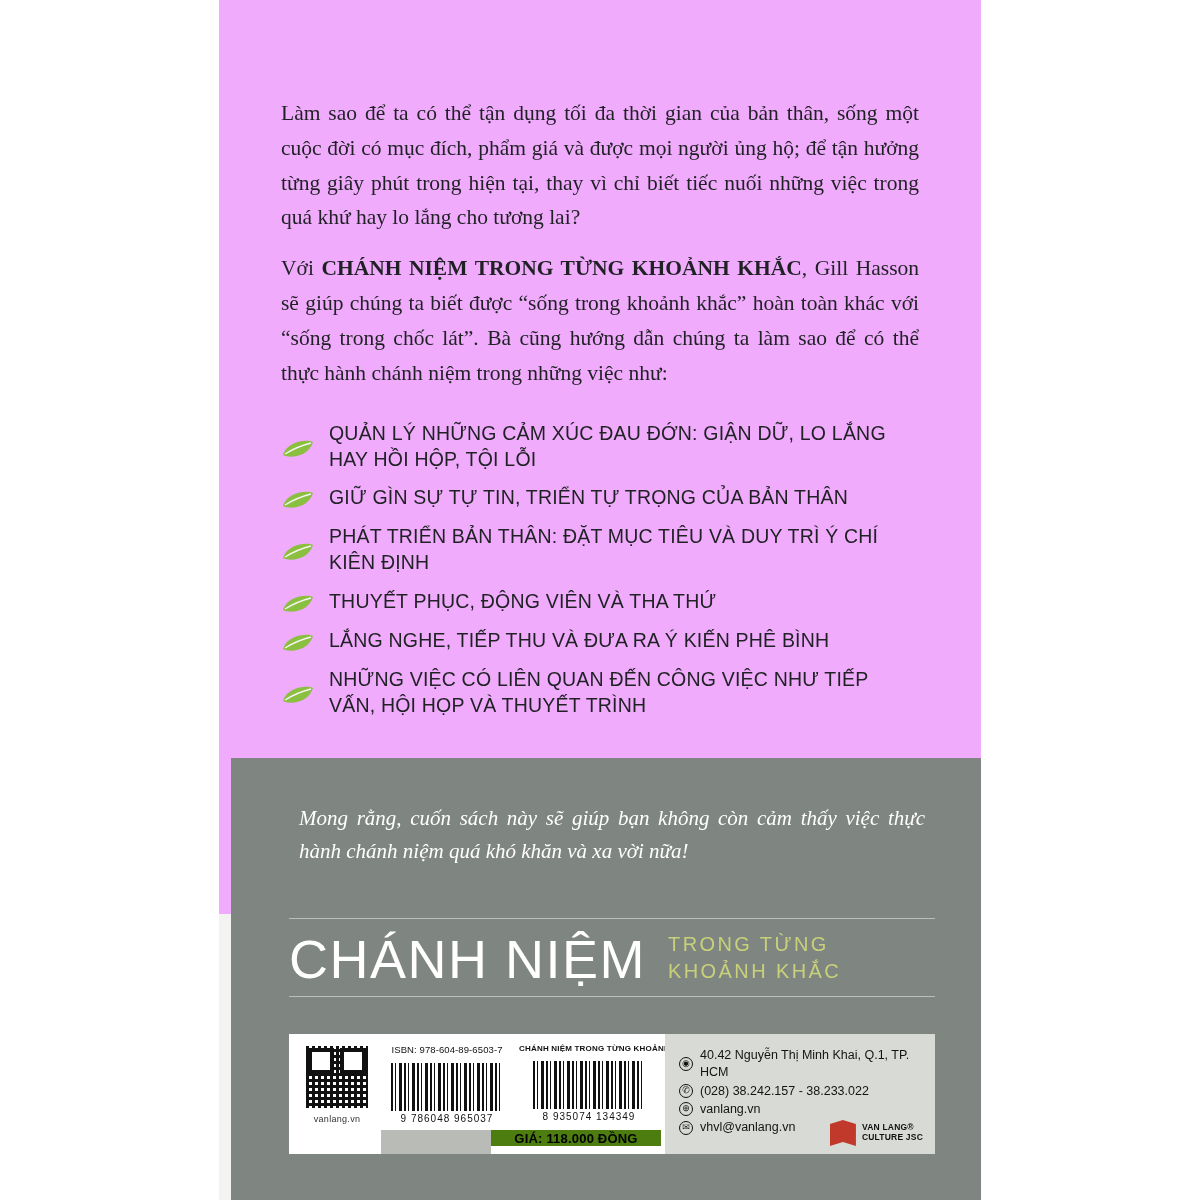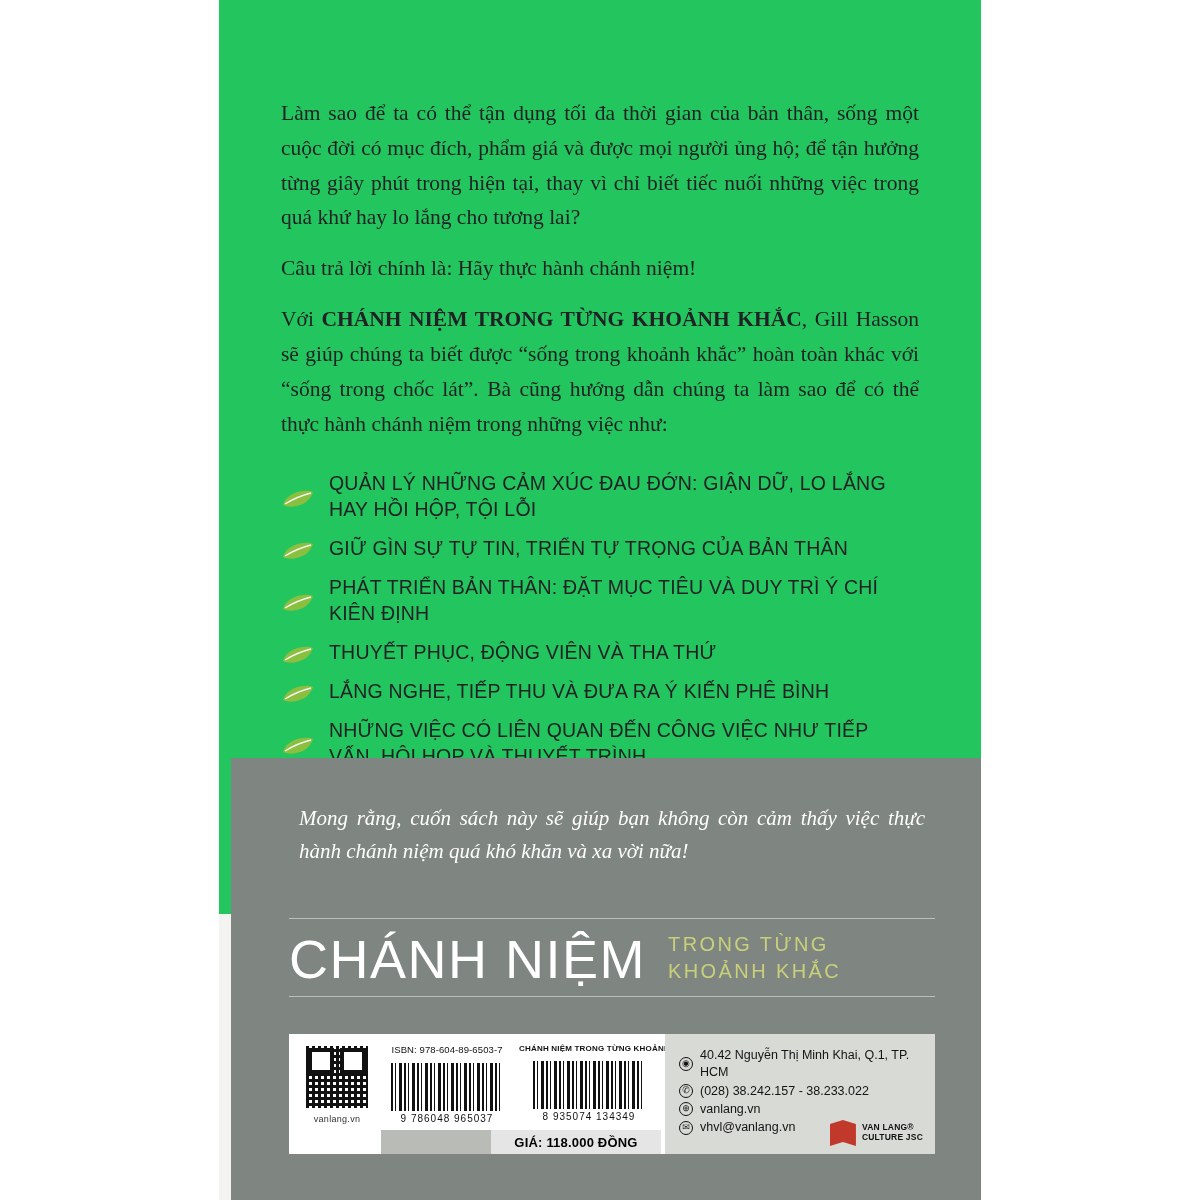--- a/index.html
+++ b/index.html
@@ -19,21 +19,21 @@
     left: 219px; top: 0px;
     width: 762px; height: 1200px;
     background: #f3f3f1;
     overflow: hidden;
   }
   
   .blurb {
     position: absolute;
     left: 0; top: 0;
     width: 762px; height: 914px;
-    background: #22c55e;
+    background: #f0abfc;
     padding: 96px 62px 0 62px;
   }
   .para {
     font-family: "Liberation Serif", serif;
     font-size: 21.5px;
     line-height: 1.62;
     color: #1f2124;
     text-align: justify;
     margin: 0 0 16px 0;
   }
@@ -218,22 +218,22 @@
     margin-right: 7px;
     position: relative;
     font-size: 9px;
     line-height: 11px;
     text-align: center;
     color: #111;
   }
   .price-bar {
     position: absolute;
     left: 202px; top: 96px;
-    width: 170px; height: 24px;
-    background: #e5e5e5;
+    width: 170px; height: 16px;
+    background: #4d7c0f;
     color: #000;
     font-family: "Liberation Sans", sans-serif;
     font-weight: bold;
     font-size: 13px;
     display: flex;
     align-items: center;
     justify-content: center;
     letter-spacing: .2px;
   }
   .gray-strip {
@@ -265,21 +265,20 @@
   }
 </style>
 </head>
 <body>
 
 <div class="page">
   <div class="cover">
 
     <div class="blurb">
       <p class="para">Làm sao để ta có thể tận dụng tối đa thời gian của bản thân, sống một cuộc đời có mục đích, phẩm giá và được mọi người ủng hộ; để tận hưởng từng giây phút trong hiện tại, thay vì chỉ biết tiếc nuối những việc trong quá khứ hay lo lắng cho tương lai?</p>
-      <p class="para">Câu trả lời chính là: Hãy thực hành chánh niệm!</p>
       <p class="para last">
         <span>Với </span><b>CHÁNH NIỆM TRONG TỪNG KHOẢNH KHẮC</b><span>, Gill Hasson sẽ giúp chúng ta biết được “sống trong khoảnh khắc” hoàn toàn khác với “sống trong chốc lát”. Bà cũng hướng dẫn chúng ta làm sao để có thể thực hành chánh niệm trong những việc như:</span>
       </p>
 
       <ul class="bullets">
         <li class="bullet">
           <span class="leaf">
             <svg viewBox="0 0 34 20" width="34" height="20">
                 <path d="M2 16 C6 2, 26 0, 32 3 C28 17, 10 20, 2 16 Z" fill="#8bbf3f"></path>
                 <path d="M4 15 C12 10, 22 6, 30 4" stroke="#f4f4f2" stroke-width="1.4" fill="none"></path>

